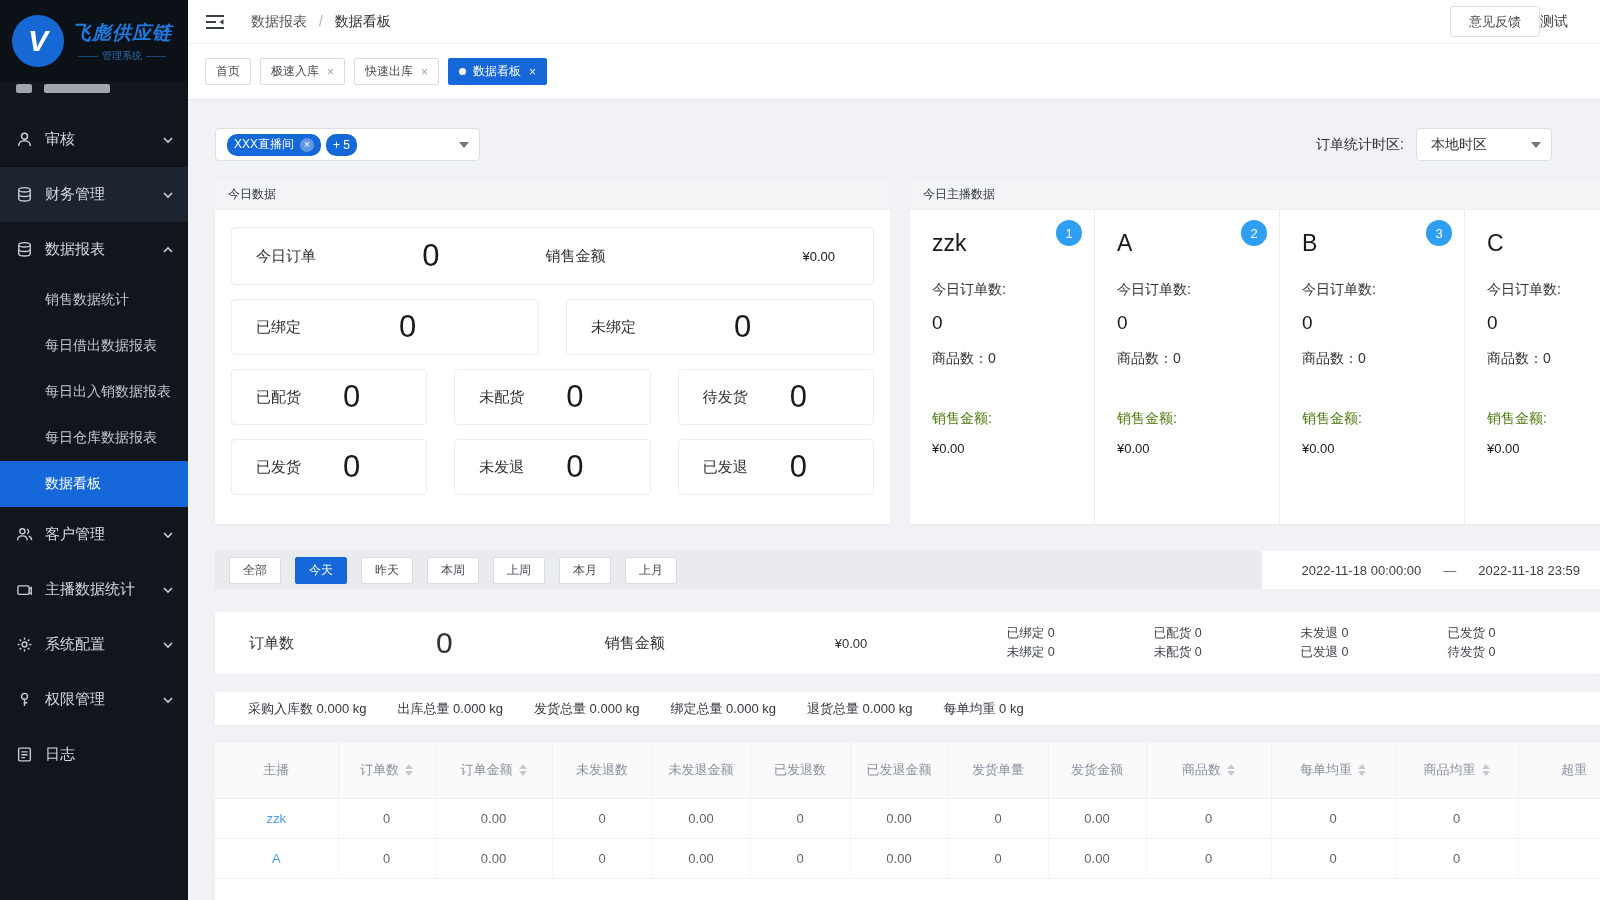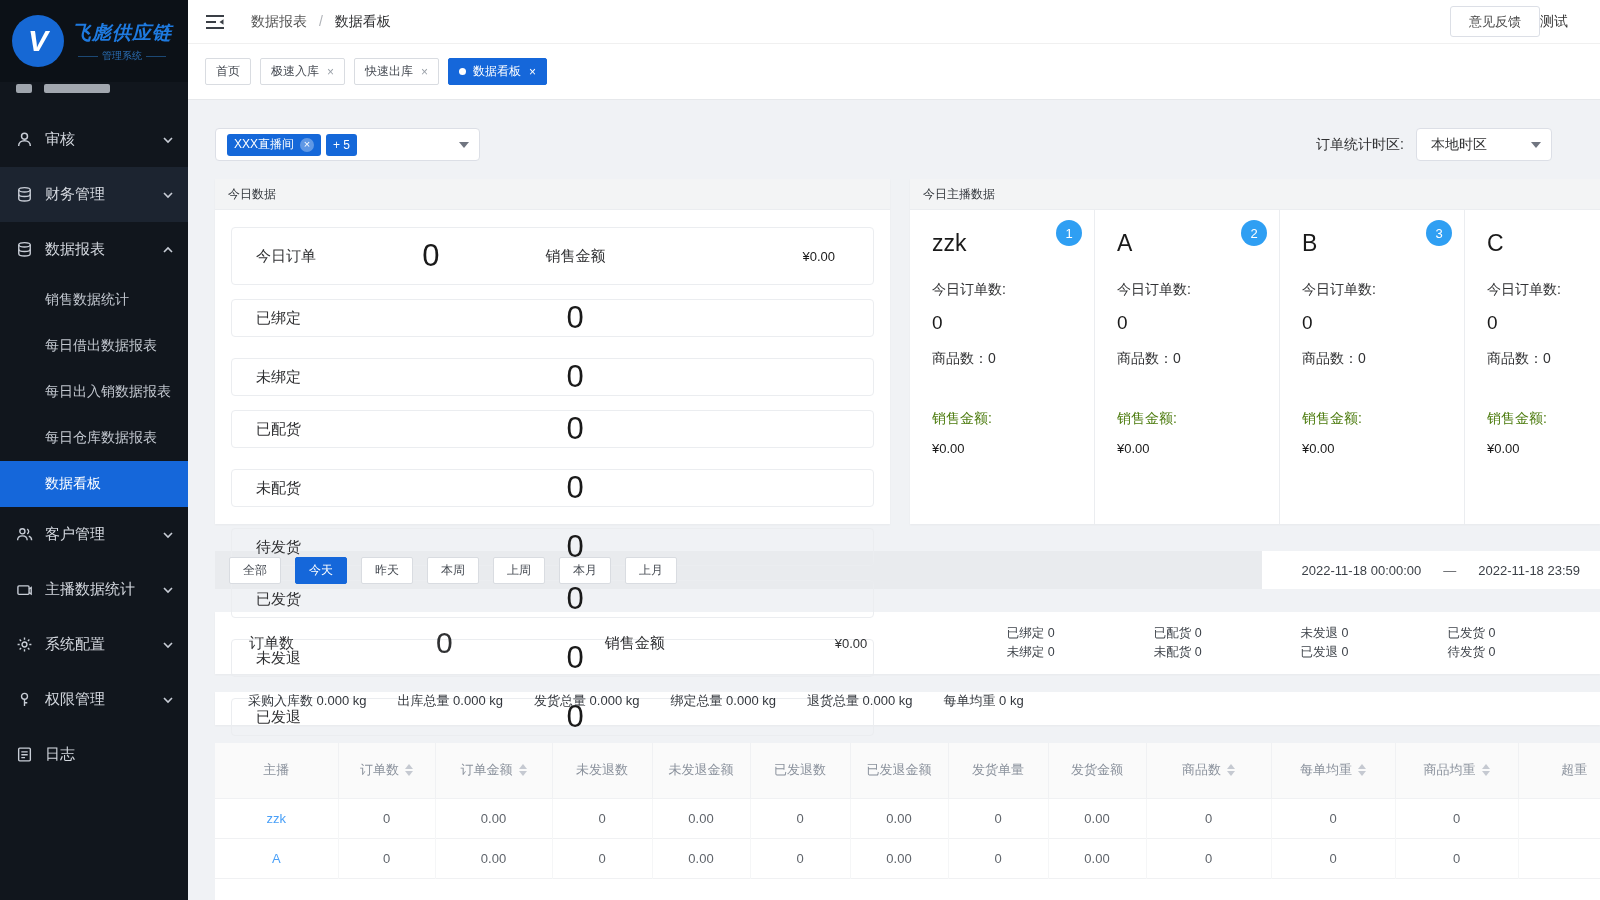--- a/index.html
+++ b/index.html
@@ -47,37 +47,37 @@
   .tab .x { margin-left:8px; color:#9aa0a8; font-size:12px; }
   .tab.active { background:#1567da; border-color:#1567da; color:#fff; }
   .tab.active .dot { width:7px; height:7px; border-radius:50%; background:#fff; margin-right:7px; }
   .tab.active .x { color:#fff; }
 
   
   .content { position:absolute; left:188px; right:0; top:100px; bottom:0; background:#f0f2f5; padding-left:27px; overflow:hidden; }
 
   .filter-row { display:flex; align-items:center; height:33px; margin-top:28px; }
   .mselect { width:265px; height:33px; background:#fff; border:1px solid #dcdfe6; border-radius:4px; display:flex; align-items:center; padding:0 10px 0 6px; cursor:pointer; }
-  .tag { background:#1568d9; color:#fff; font-size:12px; height:22px; display:flex; align-items:center; padding:0 7px; border-radius:3px; margin-left:5px; }
+  .tag { background:#1568d9; color:#fff; font-size:12px; height:22px; display:flex; align-items:center; padding:0 7px; border-radius:10px; margin-left:5px; }
   .tag .tclose { width:14px; height:14px; border-radius:50%; background:rgba(255,255,255,.32); color:#fff; font-size:11px; line-height:13px; text-align:center; margin-left:6px; cursor:pointer; }
   .caret-down { margin-left:auto; width:0; height:0; border-left:5px solid transparent; border-right:5px solid transparent; border-top:6px solid #707580; }
   .tz-group { margin-left:auto; display:flex; align-items:center; margin-right:48px; }
   .tz-label { font-size:14px; color:#303133; margin-right:12px; }
   .tz-select { width:136px; height:33px; background:#fff; border:1px solid #dcdfe6; border-radius:4px; display:flex; align-items:center; padding:0 10px 0 14px; font-size:14px; color:#303133; cursor:pointer; }
 
   .cards { display:flex; margin-top:18px; height:345px; }
   .card { background:#fff; box-shadow:0 1px 2px rgba(0,0,0,.04); }
   .card-head { height:31px; background:#f3f4f5; border-bottom:1px solid #ebedf0; display:flex; align-items:center; padding-left:13px; font-size:12px; color:#33373d; }
   .card-today { width:695px; }
   .today-body { padding:17px 16px 0 16px; }
   .tbox { border:1px solid #ebedf0; border-radius:4px; height:58px; display:flex; align-items:center; padding:0 24px; }
   .tbox .bl { font-size:15px; color:#303133; flex:none; }
   .tbox .bv { flex:1; text-align:center; font-size:31px; color:#1a1a1a; }
   .tbox .bv.small { font-size:13px; text-align:right; padding-right:14px; }
-  .trow { display:flex; gap:21px; margin-top:14px;flex-direction:column; }
+  .trow { display:flex; gap:27px; margin-top:14px; }
   .trow .tbox { flex:1; height:56px; }
 
   .card-streamers { width:690px; margin-left:20px; }
   .scols { display:flex; height:314px; }
   .scol { width:185px; flex:none; border-right:1px solid #ebedf0; position:relative; padding:14px 12px 0 22px; }
   .scol .sname { font-size:23px; color:#1a1a1a; margin-top:6px; }
   .scol .badge { position:absolute; top:10px; right:12px; width:26px; height:26px; border-radius:50%; background:#2f9ff3; color:#fff; font-size:13px; display:flex; align-items:center; justify-content:center; }
   .scol .badge:empty { display:none; }
   .scol .sl { font-size:14px; color:#303133; margin-top:24px; white-space:nowrap; }
   .scol .sv { font-size:19px; color:#1a1a1a; margin-top:13px; }
@@ -92,21 +92,21 @@
   .picker .psep { margin:0 22px; color:#606266; }
 
   .summary { margin-top:23px; height:62px; background:#fff; display:flex; align-items:center; box-shadow:0 1px 2px rgba(0,0,0,.04); }
   .summary .ol { font-size:15px; margin-left:34px; }
   .summary .ov { font-size:30px; margin-left:142px; }
   .summary .sl { font-size:15px; margin-left:152px; }
   .summary .sv { font-size:13px; margin-left:170px; }
   .pairs { flex:1; display:flex; justify-content:space-around; margin:0 55px 0 90px; }
   .pair { font-size:12.5px; color:#3f444b; line-height:19px; }
 
-  .metrics { margin-top:18px; height:33px; background:#fff; display:flex; gap:31px; padding-left:33px; font-size:13px; color:#33373d; box-shadow:0 1px 2px rgba(0,0,0,.04); }
+  .metrics { margin-top:18px; height:33px; background:#fff; display:flex; align-items:center; gap:31px; padding-left:33px; font-size:13px; color:#33373d; box-shadow:0 1px 2px rgba(0,0,0,.04); }
 
   .table-wrap { margin-top:18px; background:#fff; overflow:hidden; }
   table { border-collapse:collapse; table-layout:fixed; width:1415px; }
   th { height:55px; background:#fafafa; font-weight:normal; font-size:13px; color:#8a919c; border-right:1px solid #f0f1f3; }
   th:last-child { border-right:none; }
   td { height:40px; text-align:center; font-size:13px; color:#5f646b; border-top:1px solid #f0f1f3; border-right:1px solid #f5f6f7; }
   td:last-child { border-right:none; }
   td.link { color:#4aa0f8; cursor:pointer; }
   .thc { display:inline-flex; align-items:center; gap:6px; }
   .sort { display:inline-flex; flex-direction:column; gap:2px; cursor:pointer; }

